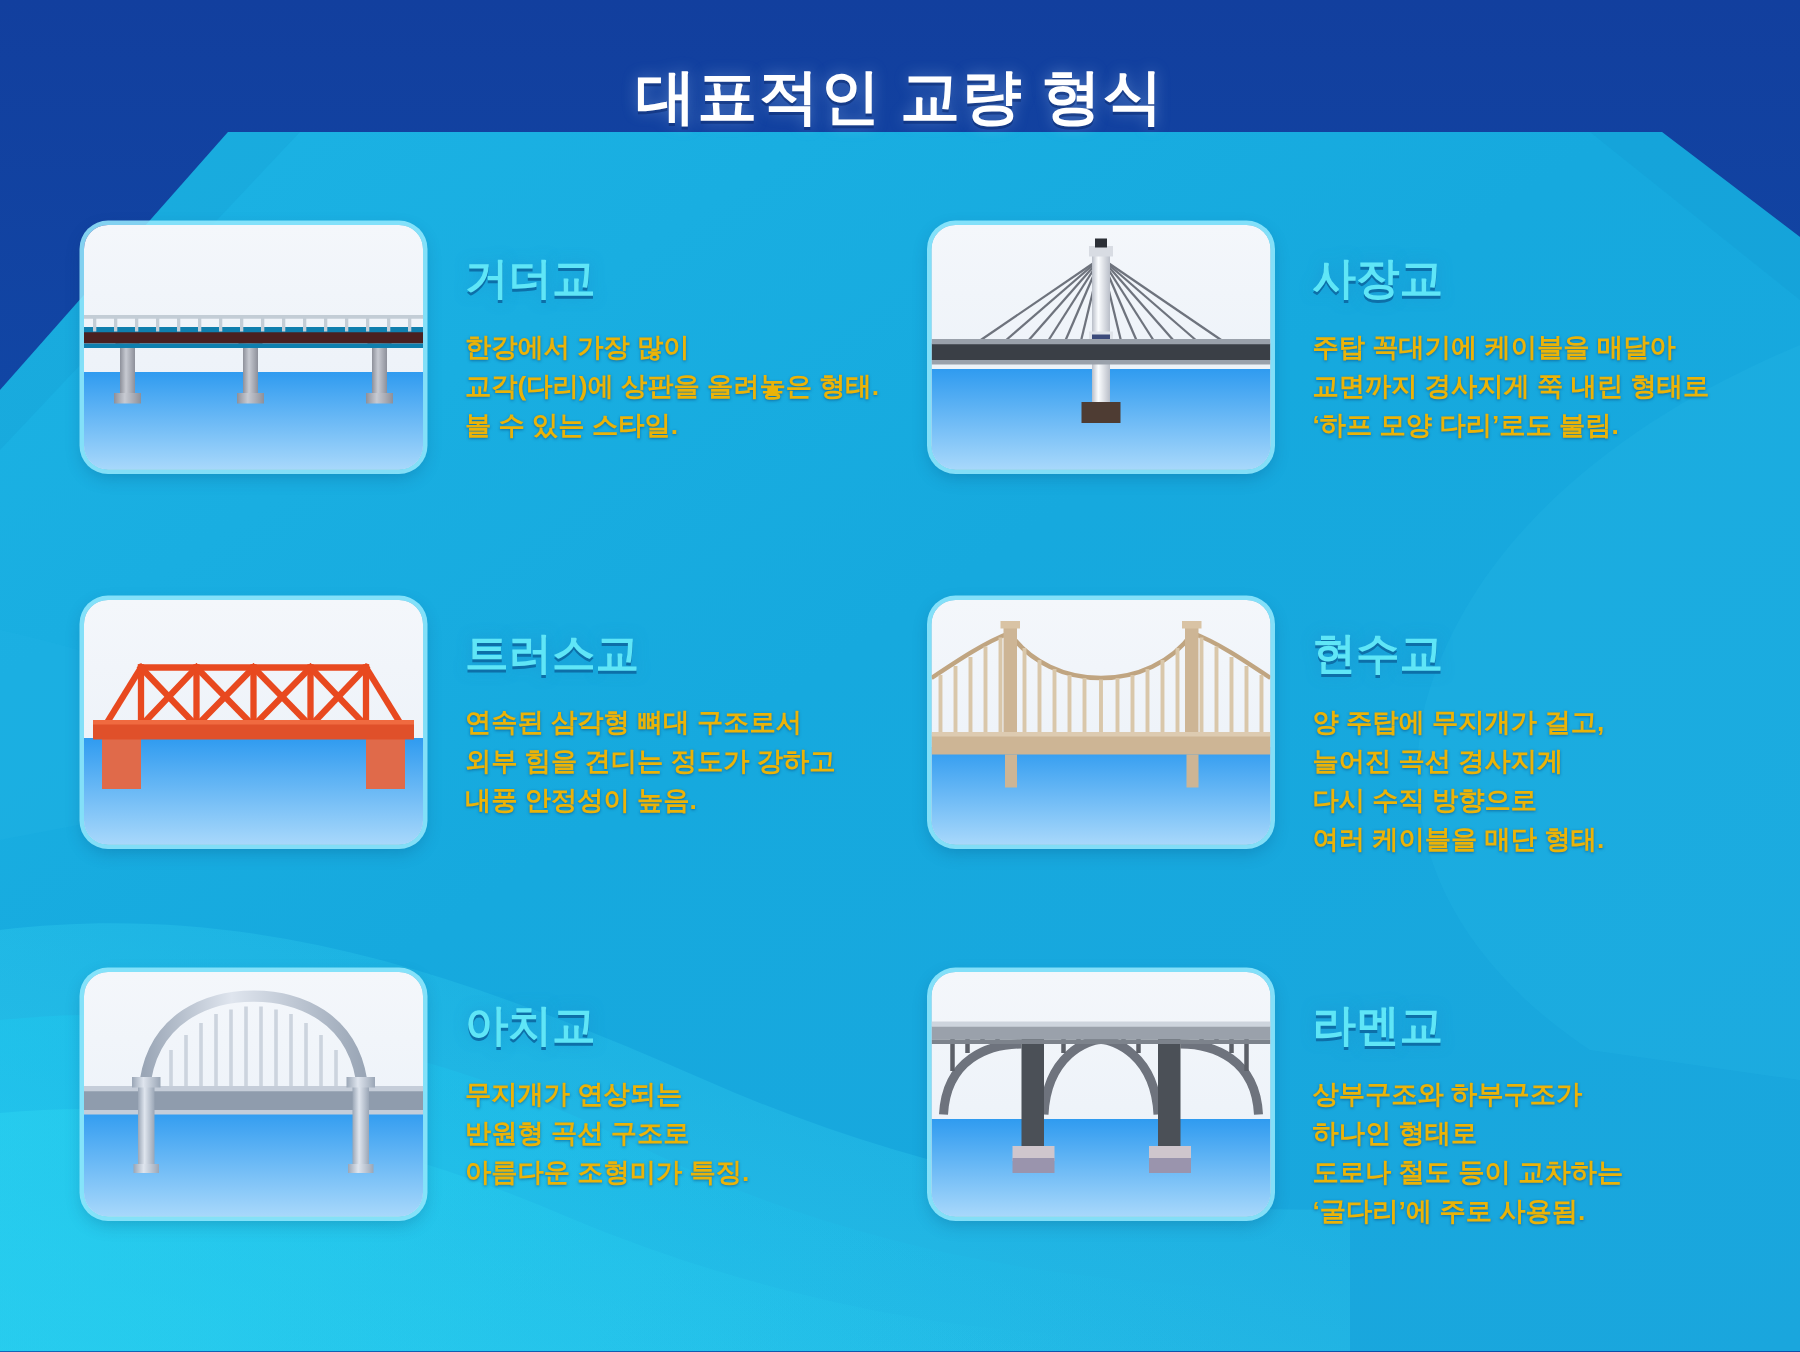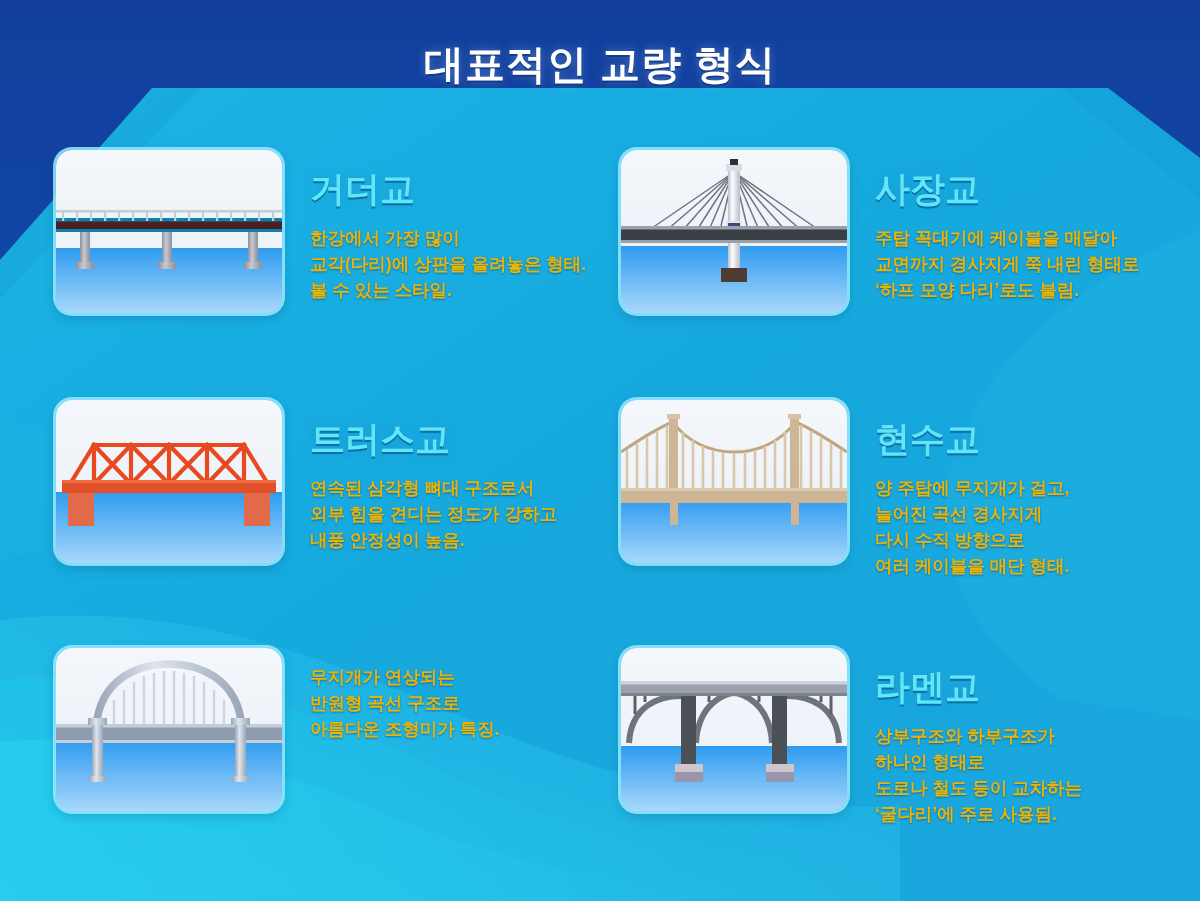--- a/index.html
+++ b/index.html
@@ -55,21 +55,21 @@
     border-radius:16px;
     background:linear-gradient(180deg,#f4f7fb 0%,#eef3f9 55%,#e9f0f8 100%);
     box-shadow:0 0 0 3px rgba(150,235,255,.85), 0 4px 12px rgba(3,45,95,.28);
     overflow:hidden;
   }
   .card svg { position:absolute; inset:0; display:block; }
 
   
   .txt { padding-left:28px; padding-top:16px; }
   .head {
-    font-size:35px;
+    font-size:29px;
     font-weight:bold;
     color:#5fe6f7;
     letter-spacing:0px;
     text-shadow:0 2px 0 #0d6fa8, 0 0 9px rgba(30,150,210,.8);
     margin-bottom:12px;
     white-space:nowrap;
   }
   .desc {
     font-size:17.5px;
     font-weight:bold;
@@ -404,20 +404,21 @@
             <rect x="36" y="76" width="11" height="55"></rect>
             <rect x="32" y="70" width="19" height="7"></rect>
             <rect x="33" y="128" width="17" height="6"></rect>
             <rect x="179" y="76" width="11" height="55"></rect>
             <rect x="175" y="70" width="19" height="7"></rect>
             <rect x="176" y="128" width="17" height="6"></rect>
           </g>
         </svg>
       </div>
       <div class="txt">
+        <div class="head">아치교</div>
         <div class="desc">
           <div>무지개가 연상되는</div>
           <div>반원형 곡선 구조로</div>
           <div>아름다운 조형미가 특징.</div>
         </div>
       </div>
     </div>
 
     <div class="item">
       <div class="card">

